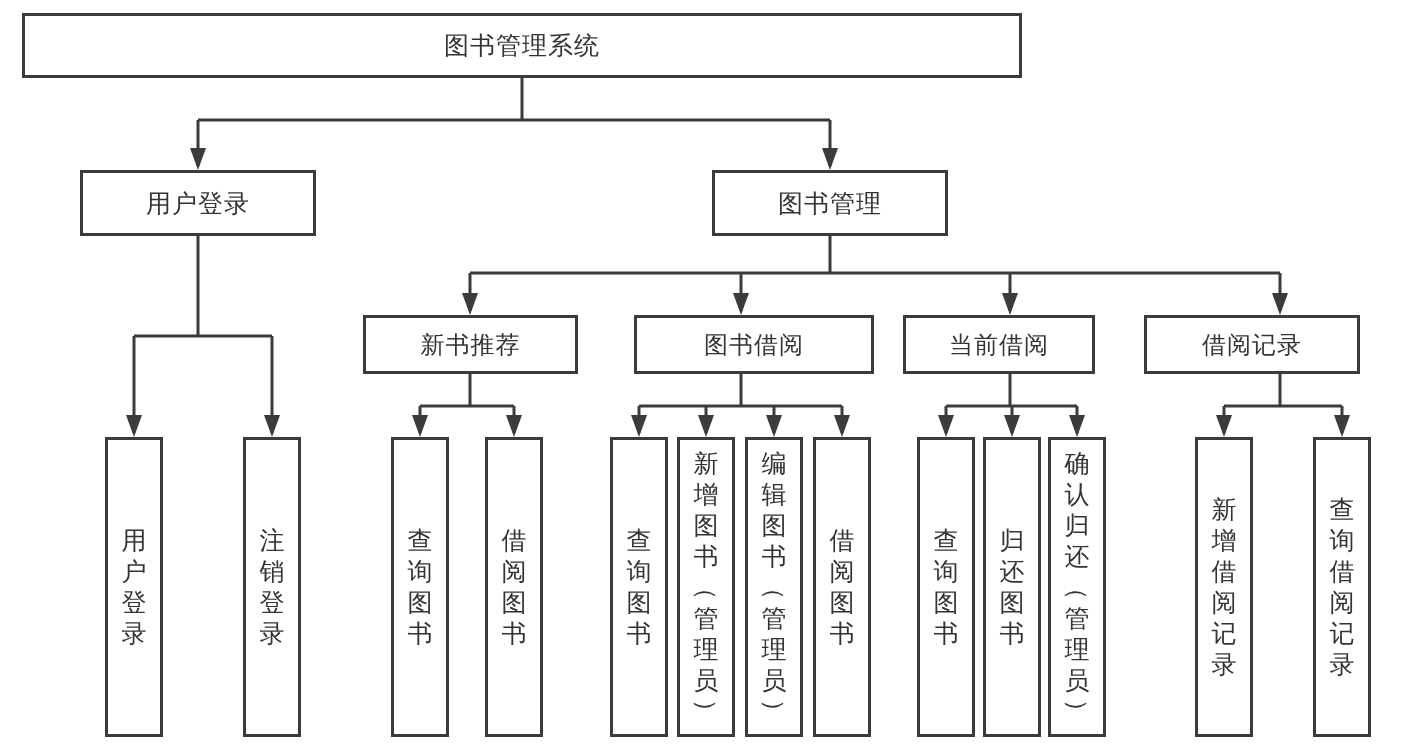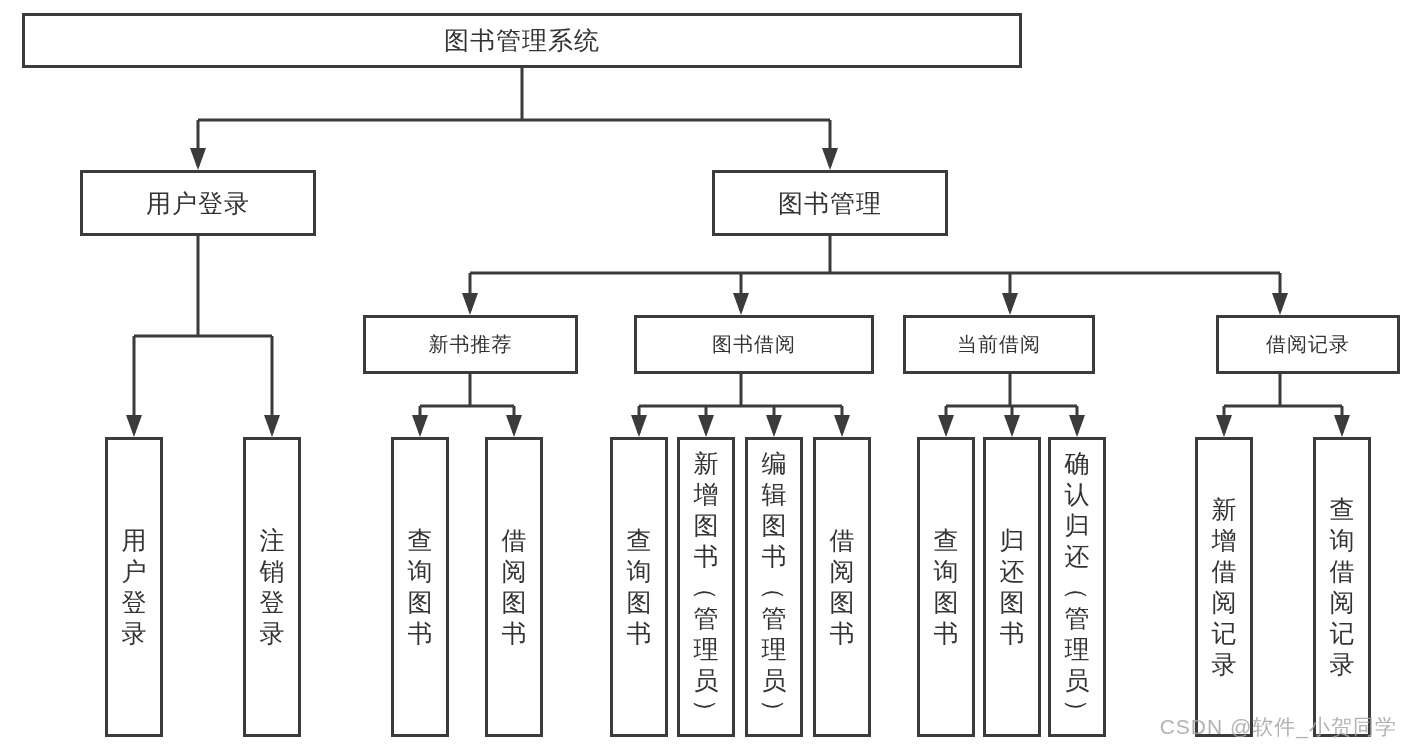--- a/index.html
+++ b/index.html
@@ -7,21 +7,21 @@
     position:relative; width:1405px; height:747px; background:#ffffff;
     font-family:"Liberation Sans", sans-serif; color:#333333; overflow:hidden;
   }
   .stage svg { position:absolute; left:0; top:0; }
   .node {
     position:absolute; box-sizing:border-box;
     border:3px solid #3b3b3b; background:#ffffff;
     display:flex; align-items:center; justify-content:center;
   }
   .hlabel { font-size:25px; letter-spacing:1px; white-space:nowrap; }
-  .row3 .hlabel { font-size:20px; }
+  .row3 .hlabel { font-size:24px; }
   .vlabel {
     display:flex; flex-direction:column; align-items:center; justify-content:center;
     gap:6px; font-size:25px; line-height:1; height:100%;
   }
   .vlabel span { display:block; }
   .vlabel span.rot { transform:rotate(90deg); }
   .watermark {
     position:absolute; top:713px; right:8px;
     font-size:21px; letter-spacing:1px; color:rgba(165,165,165,0.85);
     white-space:nowrap;
@@ -61,41 +61,41 @@
     <path d="M1010 374 V406 M946 406 H1077 M946 406 V433 M1012 406 V433 M1077 406 V433"></path>
     <polygon points="938,415 954,415 946,437" fill="#3b3b3b" stroke="none"></polygon>
     <polygon points="1004,415 1020,415 1012,437" fill="#3b3b3b" stroke="none"></polygon>
     <polygon points="1069,415 1085,415 1077,437" fill="#3b3b3b" stroke="none"></polygon>
 
     <path d="M1280 374 V406 M1224 406 H1342 M1224 406 V433 M1342 406 V433"></path>
     <polygon points="1216,415 1232,415 1224,437" fill="#3b3b3b" stroke="none"></polygon>
     <polygon points="1334,415 1350,415 1342,437" fill="#3b3b3b" stroke="none"></polygon>
   </svg>
 
-  <div class="node" style="left:22px; top:13px; width:1000px; height:55px">
+  <div class="node" style="left:22px; top:13px; width:1000px; height:65px">
     <span class="hlabel">图书管理系统</span>
   </div>
 
   <div class="node" style="left:80px; top:170px; width:236px; height:66px">
     <span class="hlabel">用户登录</span>
   </div>
   <div class="node" style="left:712px; top:170px; width:236px; height:66px">
     <span class="hlabel">图书管理</span>
   </div>
 
   <div class="node row3" style="left:363px; top:315px; width:215px; height:59px">
     <span class="hlabel">新书推荐</span>
   </div>
   <div class="node row3" style="left:634px; top:315px; width:240px; height:59px">
     <span class="hlabel">图书借阅</span>
   </div>
   <div class="node row3" style="left:903px; top:315px; width:192px; height:59px">
     <span class="hlabel">当前借阅</span>
   </div>
-  <div class="node row3" style="left:1216px; top:315px; width:184px; height:59px">
+  <div class="node row3" style="left:1144px; top:315px; width:216px; height:59px">
     <span class="hlabel">借阅记录</span>
   </div>
 
   <div class="node" style="left:105px; top:437px; width:58px; height:300px">
     <span class="vlabel">
         <span>用</span>
         <span>户</span>
         <span>登</span>
         <span>录</span>
       </span>
@@ -213,14 +213,13 @@
     <span class="vlabel">
         <span>查</span>
         <span>询</span>
         <span>借</span>
         <span>阅</span>
         <span>记</span>
         <span>录</span>
       </span>
   </div>
 
-  <div class="watermark">CSDN @软件_小贺同学</div>
 </div>
 
 </body></html>

